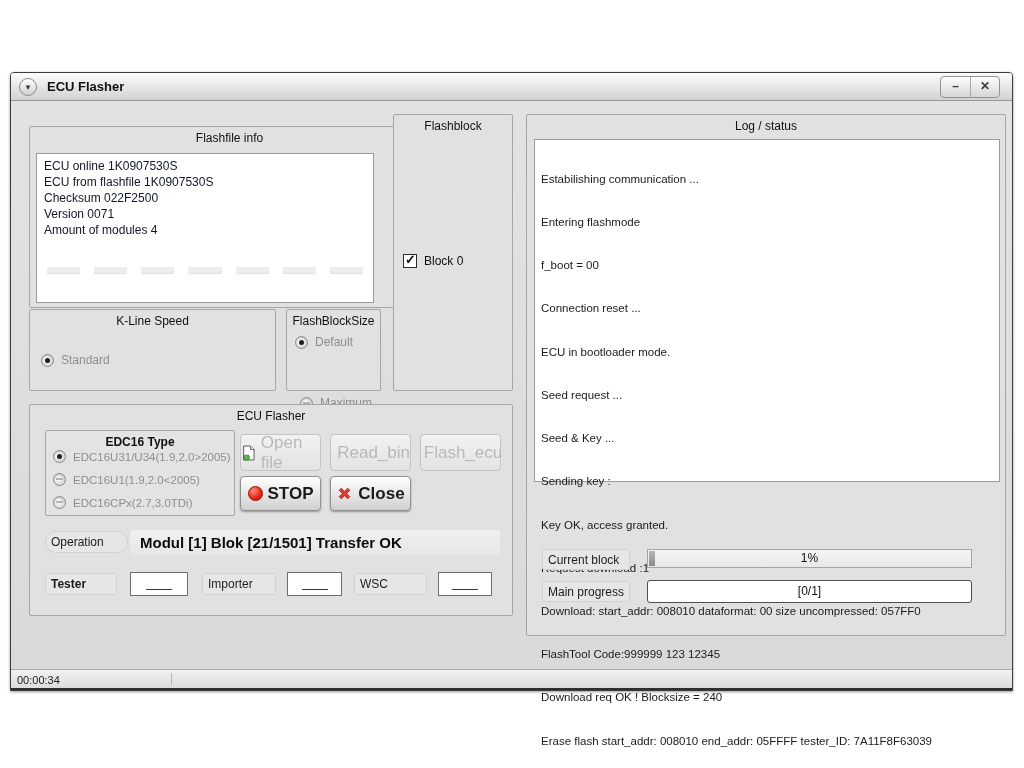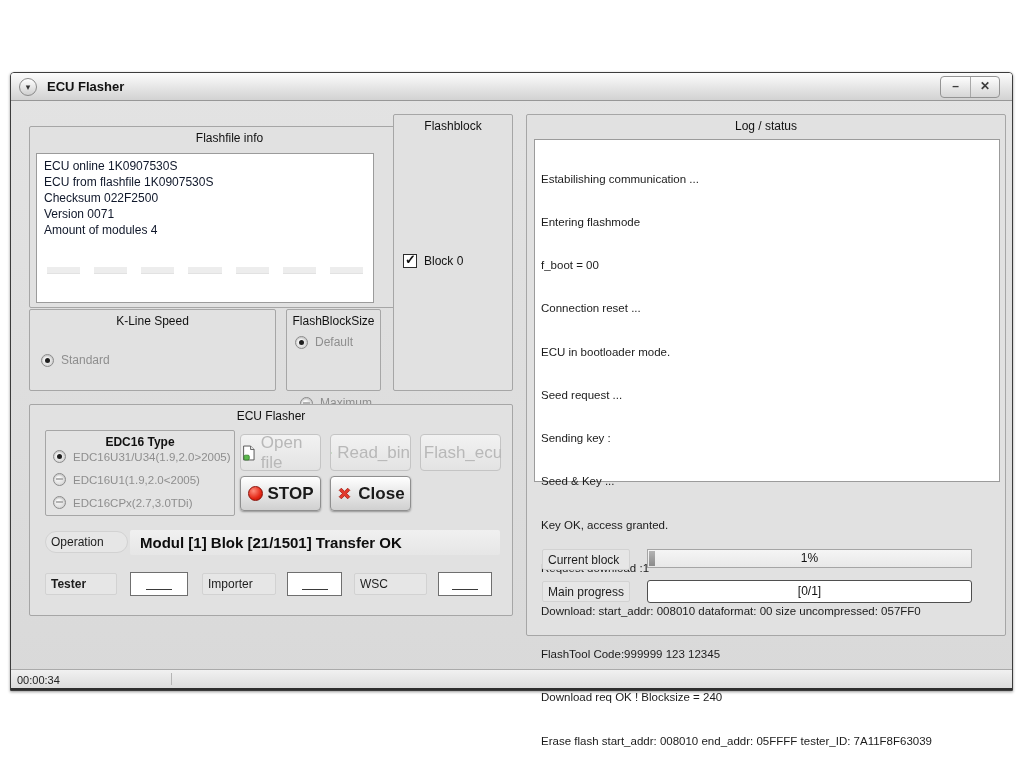--- a/index.html
+++ b/index.html
@@ -233,22 +233,22 @@
     <div class="groupbox" style="left:515px; top:41px; width:480px; height:522px;">
       <div class="gb-title">Log / status</div>
       <div class="whitebox" style="left:7px; top:24px; width:466px; height:343px;">
         <div class="log-lines">
           <div>Estabilishing communication ...</div>
           <div>Entering flashmode</div>
           <div>f_boot = 00</div>
           <div>Connection reset ...</div>
           <div>ECU in bootloader mode.</div>
           <div>Seed request ...</div>
+          <div>Seed &amp; Key ...</div>
           <div>Sending key :</div>
-          <div>Seed &amp; Key ...</div>
           <div>Key OK, access granted.</div>
           <div>Request download :1</div>
           <div>Download: start_addr: 008010 dataformat: 00 size uncompressed: 057FF0</div>
           <div>FlashTool Code:999999 123 12345</div>
           <div>Download req OK ! Blocksize = 240</div>
           <div>Erase flash start_addr: 008010 end_addr: 05FFFF tester_ID: 7A11F8F63039</div>
           
           
           
           

